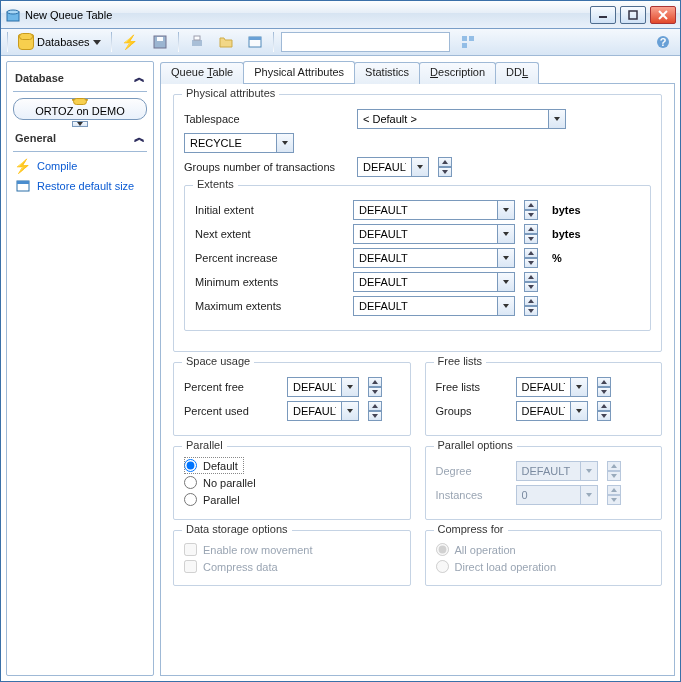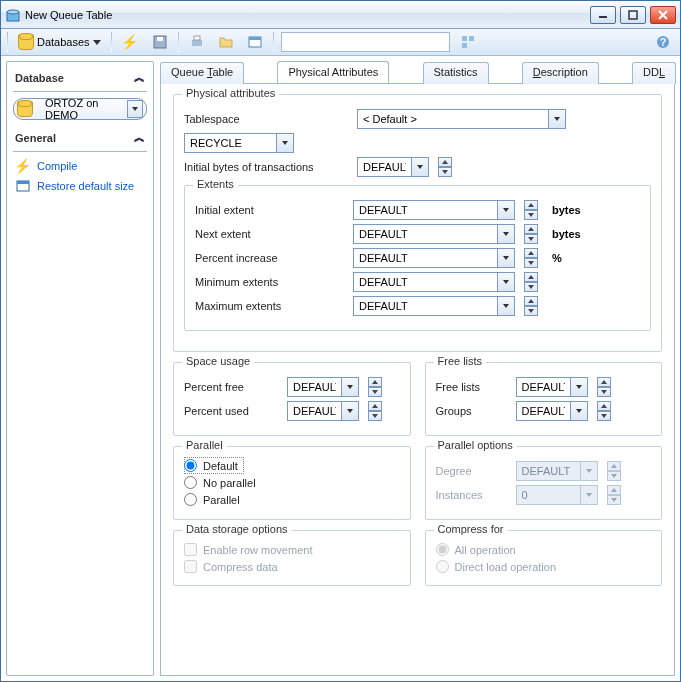--- a/index.html
+++ b/index.html
@@ -17,27 +17,27 @@
   .db-icon { width:16px;height:16px;display:inline-block; background:#f7cf4e; border:1px solid #c99b1d; border-radius:2px 2px 4px 4px; position:relative;}
   .db-icon::before{content:"";position:absolute;top:-2px;left:0;right:0;height:5px;background:#f7cf4e;border:1px solid #c99b1d;border-radius:50%/100%;}
   .bolt { color:#f0a000; font-size:14px; }
   .tb-icon { width:16px; height:16px; display:flex; align-items:center; justify-content:center; opacity:.8; }
   .tb-sep { width:1px; height:20px; background:linear-gradient(#9fb9d6,#fff); margin:0 2px;}
   .tb-empty { flex:1; height:20px; border:1px solid #9fb9d6; background:#fff; margin:0 2px;}
   .body { flex:1; display:flex; background:#fff; padding:5px; gap:6px; overflow:hidden;}
   .sidebar { width:148px; border:1px solid #9fb9d6; border-radius:2px; background:#fff; padding:6px 6px; display:flex; flex-direction:column; gap:8px; }
   .side-hdr { display:flex; justify-content:space-between; align-items:center; font-weight:bold; color:#333; padding:2px 2px 6px 2px; border-bottom:1px solid #9fb9d6;}
   .chev { font-size:11px; color:#225; }
-  .db-select { height:22px; border:1px solid #7a99bc; border-radius:10px; background:linear-gradient(#fdfdfe,#e9f1fb); display:flex; align-items:center; padding:0 3px; gap:12px;}
+  .db-select { height:22px; border:1px solid #7a99bc; border-radius:10px; background:linear-gradient(#fdfdfe,#e9f1fb); display:flex; align-items:center; padding:0 3px; gap:4px;flex-direction:column;}
   .db-select .lbl { flex:1; }
   .db-select .ddbtn { width:16px;height:18px;border:1px solid #7a99bc; background:linear-gradient(#f5f9fe,#dbe7f5); display:flex;align-items:center;justify-content:center;}
   .side-link { display:flex; align-items:center; gap:6px; color:#0b5bd3; padding:2px 2px; cursor:default;}
   .link-icon { width:16px;height:16px;display:flex;align-items:center;justify-content:center;}
   .main { flex:1; display:flex; flex-direction:column;}
-  .tabs { display:flex; border-bottom:1px solid #9fb9d6; height:23px;justify-content:space-between; }
+  .tabs { display:flex; border-bottom:1px solid #9fb9d6; height:23px; }
   .tab { padding:3px 10px 0 10px; border:1px solid #9fb9d6; border-bottom:none; margin-right:-1px; background:linear-gradient(#f7fafe,#e7eff8); border-radius:3px 3px 0 0; color:#1a1a1a; position:relative; top:1px;}
   .tab.active { background:#fff; top:0; padding-top:4px; z-index:2;}
   .tab .ul { text-decoration:underline; }
   .panel { flex:1; border:1px solid #9fb9d6; border-top:none; background:#fff; padding:10px 12px 12px 12px; overflow:auto; }
   .group { border:1px solid #c5d3e4; border-radius:2px; padding:10px 10px 10px 10px; margin-bottom:10px; position:relative;}
   .group > legend, .group-title { position:absolute; top:-8px; left:8px; background:#fff; padding:0 4px; color:#333; }
   .row { display:flex; align-items:center; margin:4px 0; gap:8px;}
   .lblcol { width:165px; color:#222; }
   .lblcol.s { width:95px; }
   .lblcol.xs { width:72px; }
@@ -218,21 +218,21 @@
           </div>
           <div class="row">
             <span class="combo">
                 <input readonly="" style="width: 93px;" value="RECYCLE">
                 <span class="ddbtn">
                   <span class="triangle sm"></span>
                 </span>
               </span>
           </div>
           <div class="row">
-            <span class="lblcol">Initial bytes of transactions</span>
+            <span class="lblcol">Groups number of transactions</span>
             <span class="combo">
                 <input readonly="" style="width: 55px;" value="DEFAULT">
                 <span class="ddbtn">
                   <span class="triangle sm"></span>
                 </span>
               </span>
             <span class="spin">
                 <button>
                   <svg viewBox="0 0 6 4">
                     <polygon points="3,0 6,4 0,4" fill="#445"></polygon>

